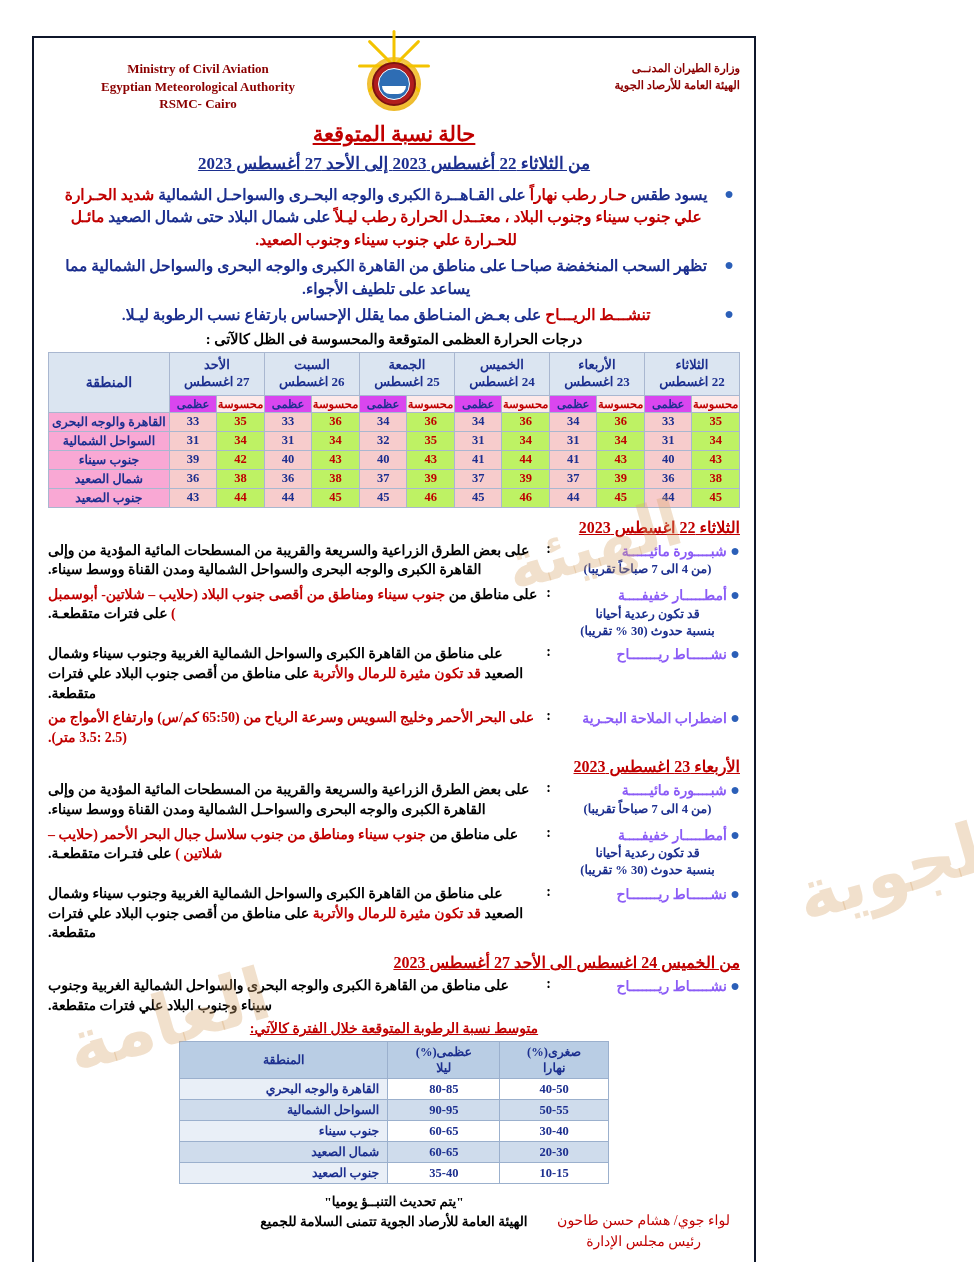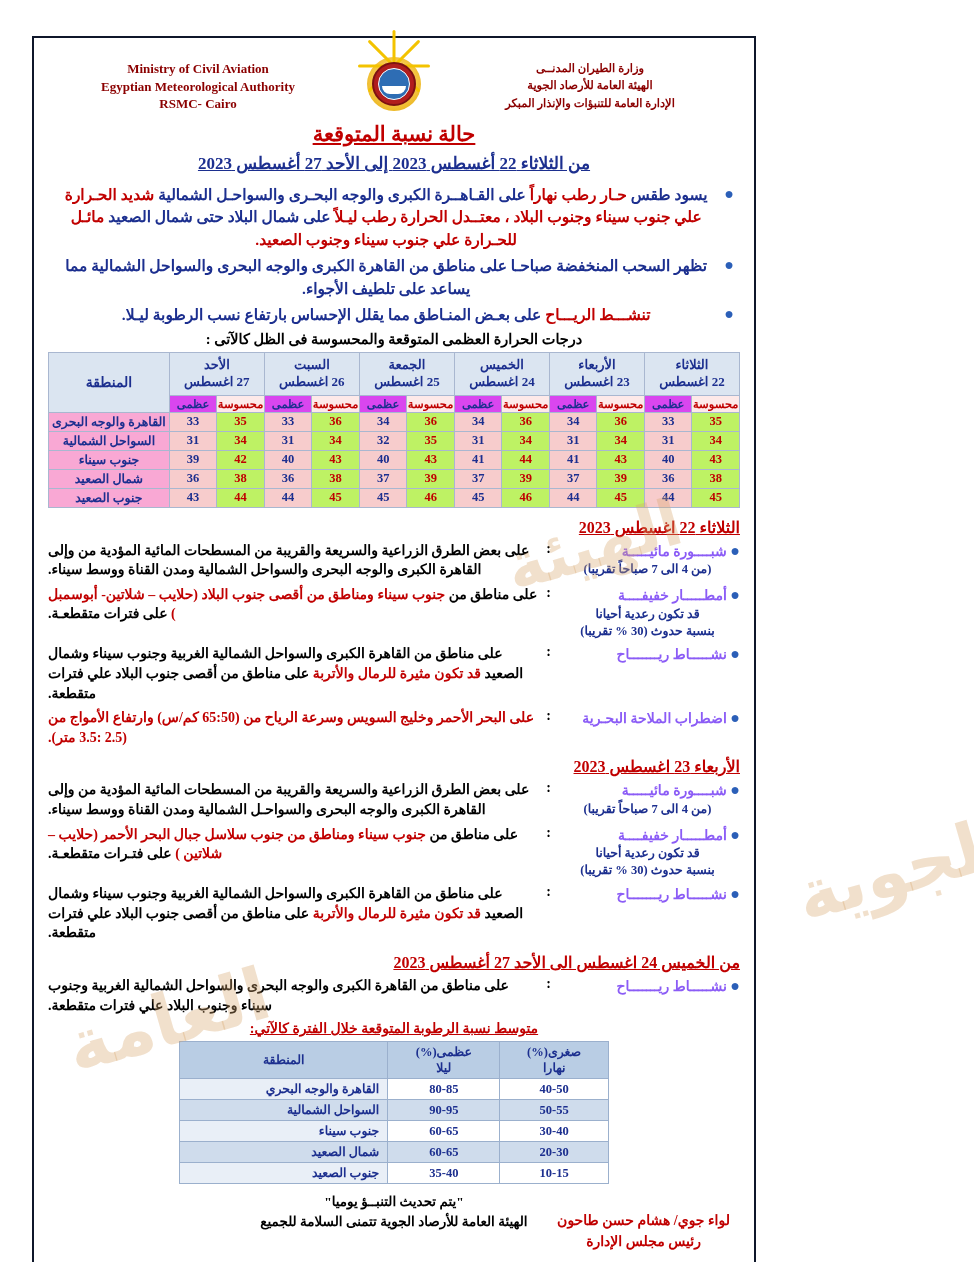--- a/index.html
+++ b/index.html
@@ -17,21 +17,21 @@
     width:724px;height:1228px;
     border:2px solid #0f172a;
     box-sizing:border-box;
     background:#fff;
   }
   .inner{padding:8px 14px 0 14px;position:relative;height:100%;box-sizing:border-box;}
 
   
   .hdr{display:flex;align-items:flex-start;justify-content:space-between;direction:ltr;}
   .hdr-left{font-family:"Liberation Serif",serif;font-weight:bold;color:#8b0000;font-size:13px;line-height:1.35;text-align:center;width:300px;padding-top:14px;}
-  .hdr-right{font-family:"Liberation Serif",serif;font-weight:bold;color:#8b0000;font-size:11.5px;line-height:1.5;text-align:center;width:300px;padding-top:14px;direction:rtl;}
+  .hdr-right{font-family:"Liberation Serif",serif;font-weight:bold;color:#8b0000;font-size:11.5px;line-height:1.5;text-align:right;width:300px;padding-top:14px;direction:rtl;}
   .logo{width:78px;height:72px;position:relative;margin-top:2px;}
   .logo .sun{position:absolute;left:50%;top:50%;transform:translate(-50%,-50%);width:54px;height:54px;border-radius:50%;background:radial-gradient(circle at 50% 45%,#fff6c8 0%,#f5c542 55%,#e0a800 100%);}
   .logo .ray{position:absolute;left:50%;top:50%;width:3px;height:36px;background:#f3c300;transform-origin:50% 0;border-radius:2px;}
   .logo .disc{position:absolute;left:50%;top:50%;transform:translate(-50%,-50%);width:40px;height:40px;border-radius:50%;background:#b11d1d;border:2px solid #7c1212;}
   .logo .inner-disc{position:absolute;left:50%;top:50%;transform:translate(-50%,-50%);width:30px;height:30px;border-radius:50%;background:#2e6db4;border:1px solid #fff;}
   .logo .wave{position:absolute;left:50%;top:58%;transform:translate(-50%,-50%);width:24px;height:8px;border-radius:0 0 12px 12px;background:#fff;}
 
   
   .title{text-align:center;color:#c00000;font-weight:bold;font-size:21px;margin-top:2px;text-decoration:underline;}
   .subtitle{text-align:center;color:#1c2f8f;font-weight:bold;font-size:17px;margin-top:6px;text-decoration:underline;}
@@ -72,21 +72,21 @@
   .hum-wrap{text-align:center;}
   .hum-caption{color:#c00000;font-weight:bold;font-size:14px;text-decoration:underline;margin-bottom:4px;}
   .hum-table{margin:0 auto;width:430px;}
   .hum-table th,.hum-table td{border:1px solid #9bb0cd;font-size:12.5px;font-weight:bold;padding:2px 6px;text-align:center;color:#1c2f8f;}
   .hum-table th{background:#b9cde4;color:#1c2f8f;}
   .hum-table .reg{background:#e9eff7;text-align:right;padding-right:8px;}
   .hum-table tr.alt td{background:#cfdcec;}
 
   
   .foot{text-align:center;margin-top:8px;font-size:13.5px;font-weight:bold;color:#000;line-height:1.5;}
-  .sign{position:absolute;right:24px;bottom:10px;text-align:center;color:#c00000;font-weight:bold;font-size:14px;line-height:1.5;}
+  .sign{position:absolute;right:24px;bottom:10px;text-align:center;color:#c00000;font-weight:normal;font-size:14px;line-height:1.5;}
 
   
   .wm{position:absolute;pointer-events:none;color:rgba(214,166,108,0.35);font-weight:bold;font-family:"DejaVu Sans",sans-serif;}
   .wm1{left:470px;top:470px;font-size:64px;transform:rotate(-16deg);}
   .wm2{left:30px;top:940px;font-size:72px;transform:rotate(-16deg);}
   .wm3{left:760px;top:790px;font-size:70px;transform:rotate(-16deg);}
 </style>
 </head>
 <body>
 
@@ -111,21 +111,20 @@
         <div class="ray" style="transform:translate(-50%,-50%) rotate(270deg)"></div>
         <div class="ray" style="transform:translate(-50%,-50%) rotate(315deg)"></div>
         <div class="disc"></div>
         <div class="inner-disc"></div>
         <div class="wave"></div>
       </div>
 
       <div class="hdr-right">
         <div>وزارة الطيران المدنــى</div>
         <div>الهيئة العامة للأرصاد الجوية</div>
-        <div>الإدارة العامة للتنبؤات والإنذار المبكر</div>
       </div>
     </div>
 
     <div class="title">حالة نسبة المتوقعة</div>
     <div class="subtitle">من الثلاثاء 22 أغسطس 2023 إلى الأحد 27 أغسطس 2023</div>
 
     <div class="bullets" id="bullets">
         <div class="bullet">
           <span class="dot">●</span>
           <div class="btext"><span class="blue">يسود طقس </span><span class="red">حـار رطب نهاراً </span><span class="blue">على القـاهــرة الكبرى والوجه البحـرى والسواحـل الشمالية </span><span class="red">شديد الحـرارة علي جنوب سيناء وجنوب البلاد ، معتــدل الحرارة رطب ليـلاً </span><span class="blue">على شمال البلاد حتى شمال الصعيد </span><span class="red">مائـل للحـرارة علي جنوب سيناء وجنوب الصعيد.</span></div>

